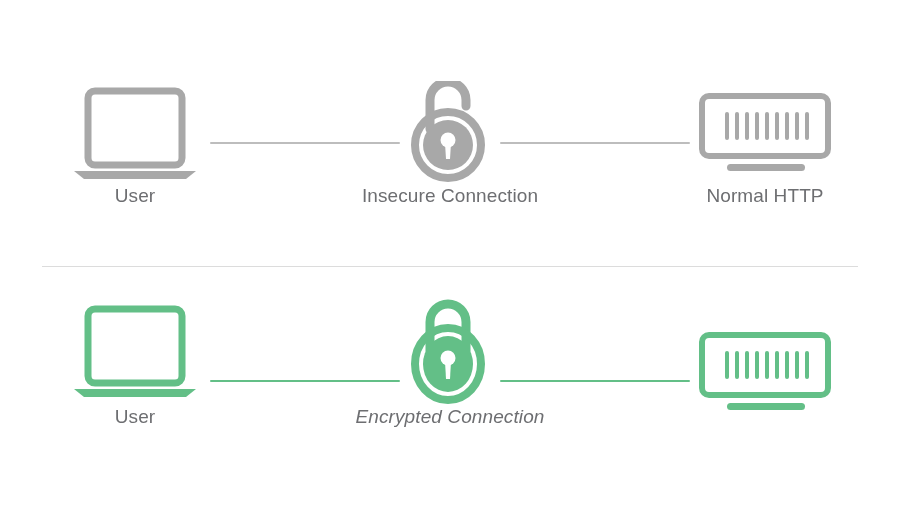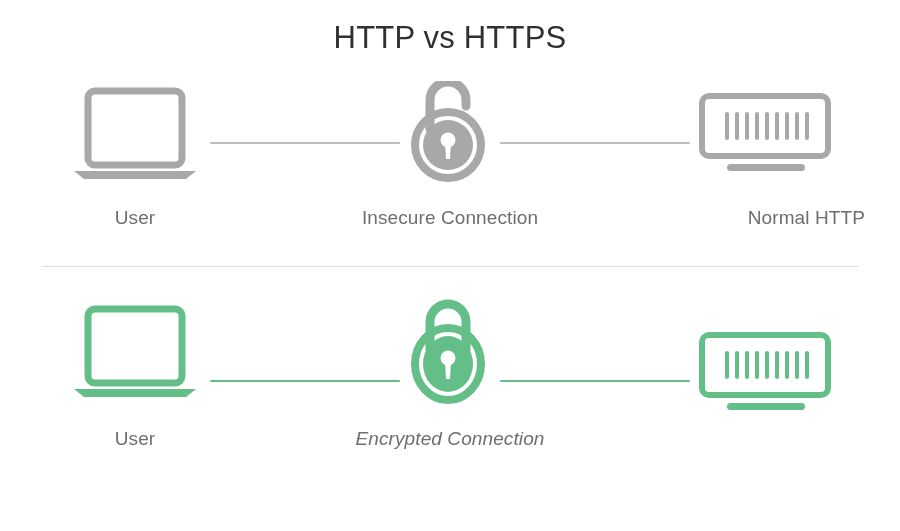--- a/index.html
+++ b/index.html
@@ -53,33 +53,32 @@
   .row-http  { top: 80px; height: 170px; }
   .row-https { top: 278px; height: 200px; }
 
   
   .col {
     position: absolute;
     text-align: center;
   }
   .col-user   { left: 35px;  width: 200px; }
   .col-conn   { left: 350px; width: 200px; }
-  .col-server { left: 665px; width: 200px; text-align: right; }
+  .col-server { left: 665px; width: 200px; }
 
   .icon-slot {
     position: relative;
     height: 105px;
     display: flex;
     align-items: center;
     justify-content: center;
   }
   .row-https .icon-slot { height: 110px; }
 
   .caption {
-    margin-top: 22px;
     font-size: 19px;
     font-weight: 400;
     color: #6d6e71;
     letter-spacing: 0.1px;
     white-space: nowrap;
   }
 
   
   .connector {
     position: absolute;
@@ -117,21 +116,20 @@
     margin-left: -8px;
   }
 
   svg { display: block; }
 </style>
 </head>
 <body>
 
 <div id="infographic">
 
-  <div class="title">HTTP vs HTTPS</div>
 
   <div class="row row-http">
 
     <div class="connector conn-gray conn-left"></div>
     <div class="connector conn-gray conn-right"></div>
 
     <div class="col col-user">
       <div class="icon-slot">
         <svg width="130" height="100" viewBox="0 0 130 100" aria-hidden="true">
           <rect x="18" y="8" width="94" height="74" rx="7" ry="7" fill="none" stroke="#a8a8a8" stroke-width="7"></rect>

